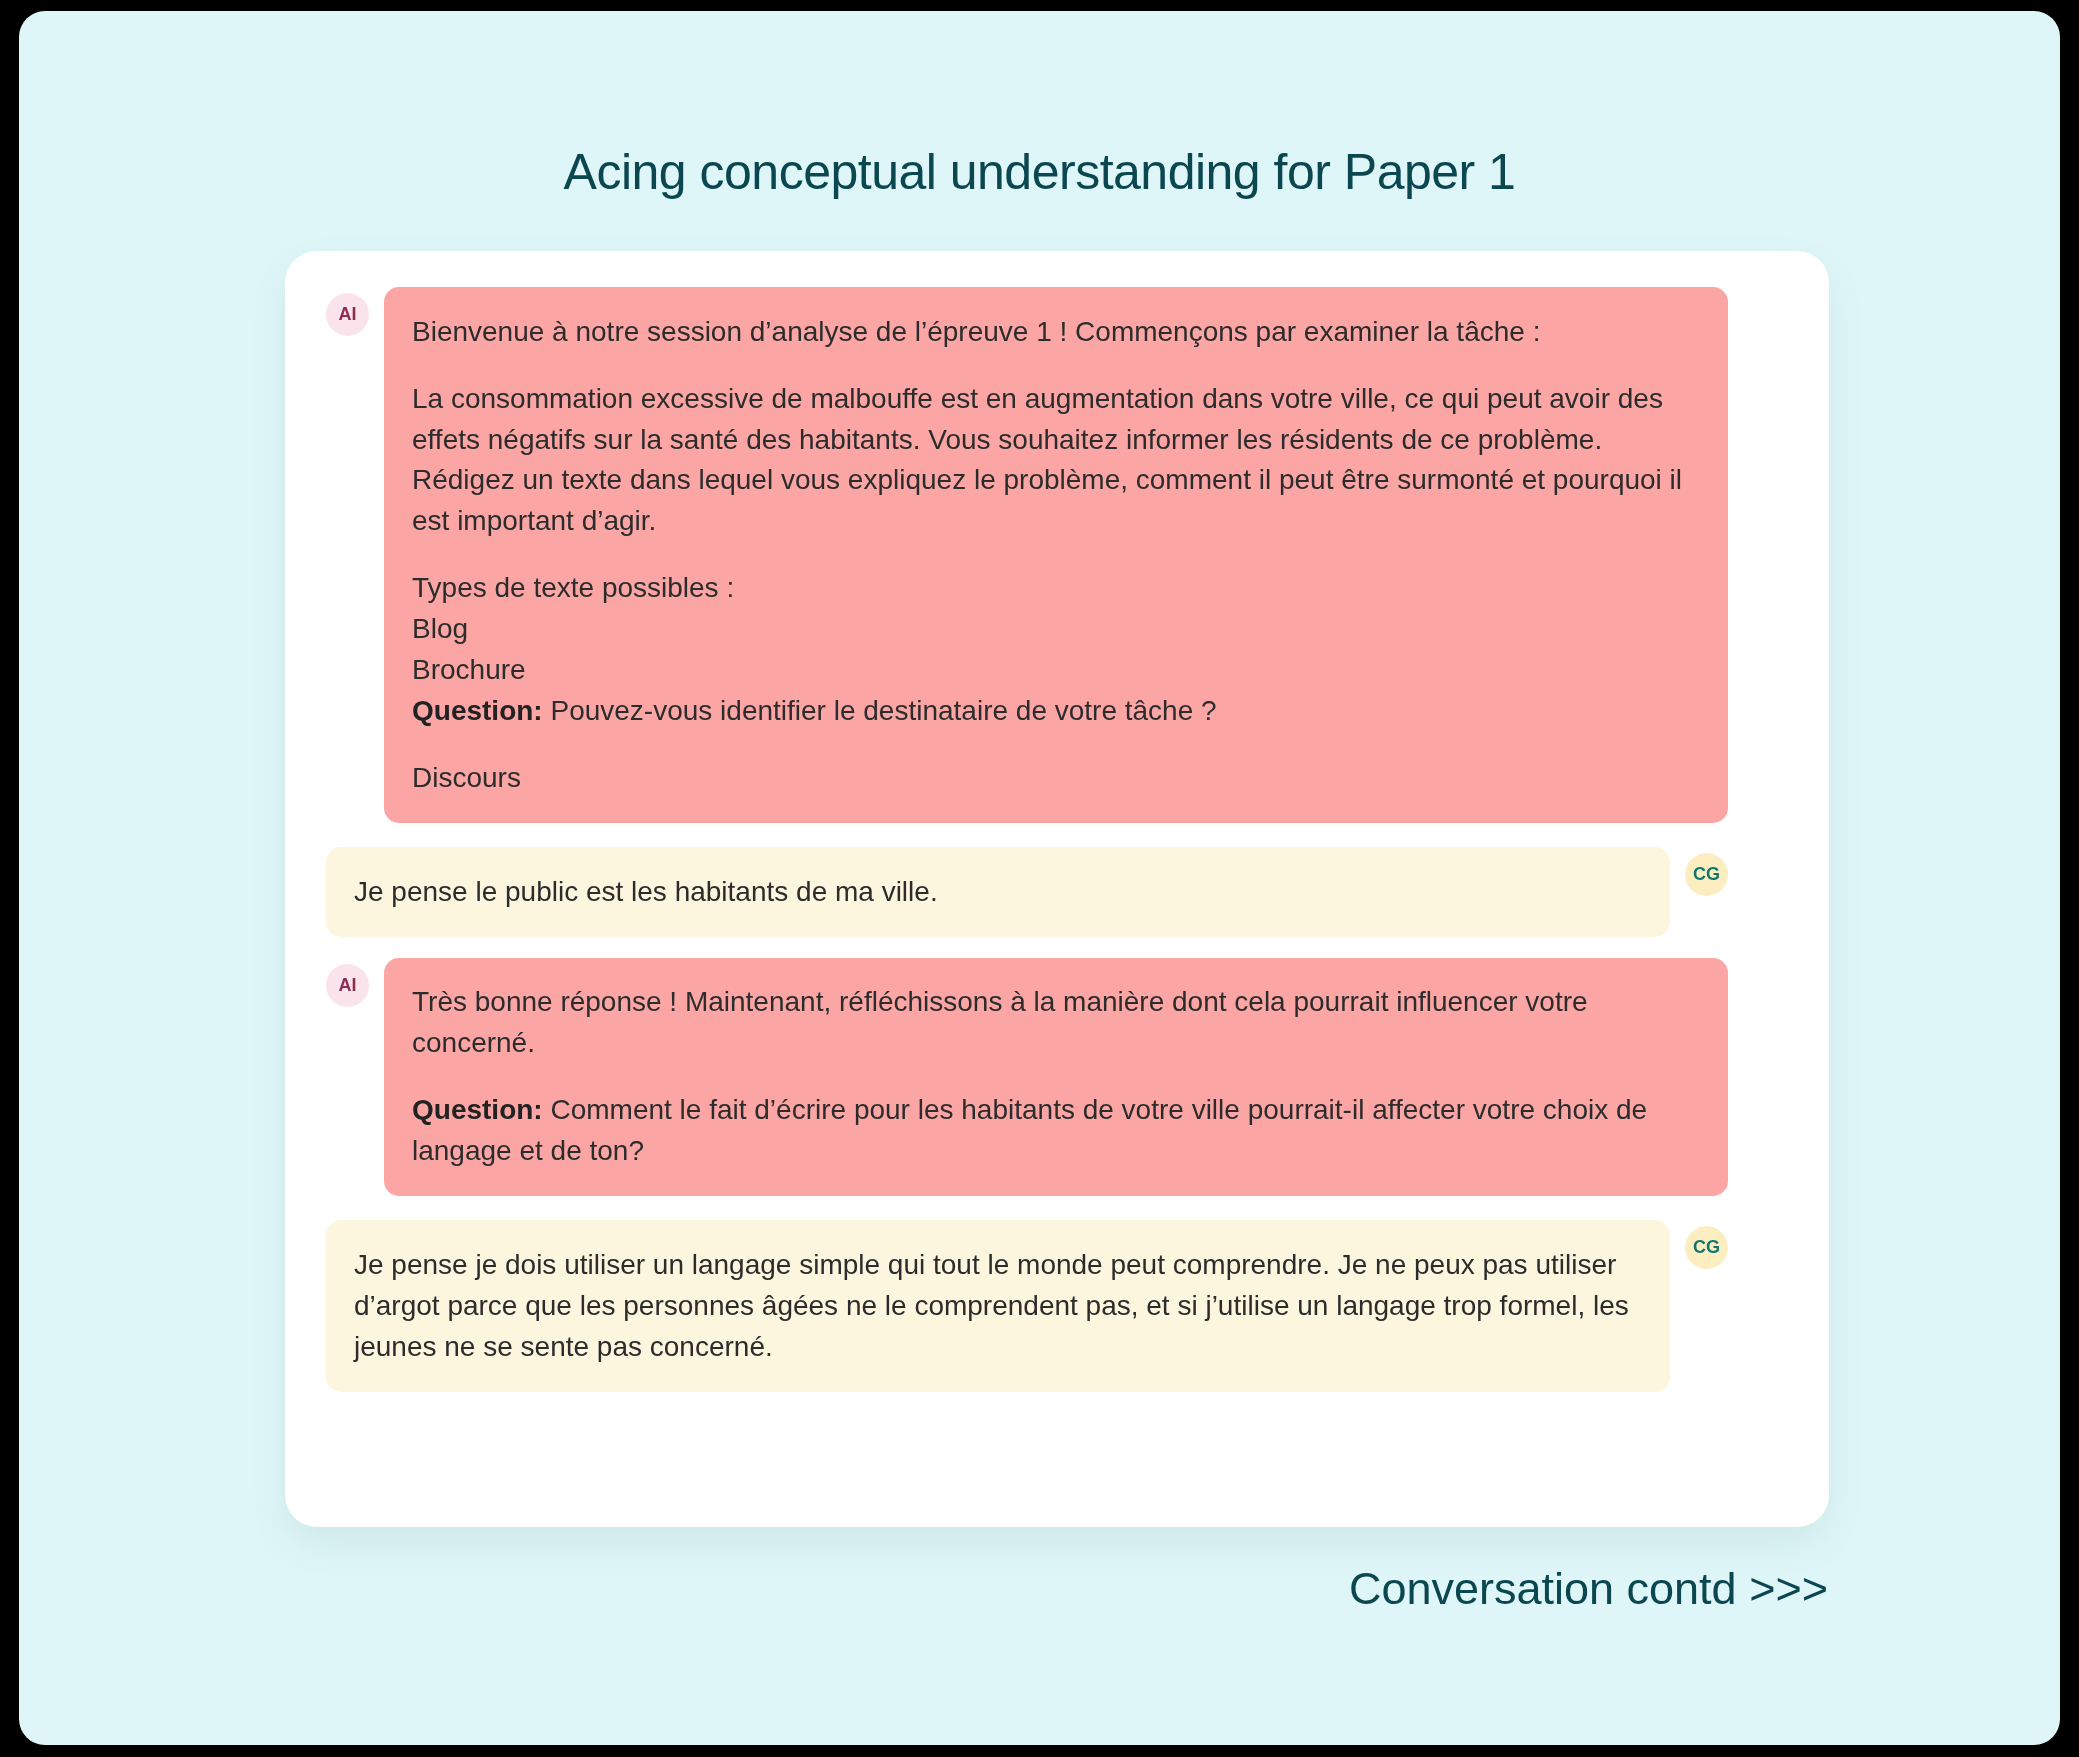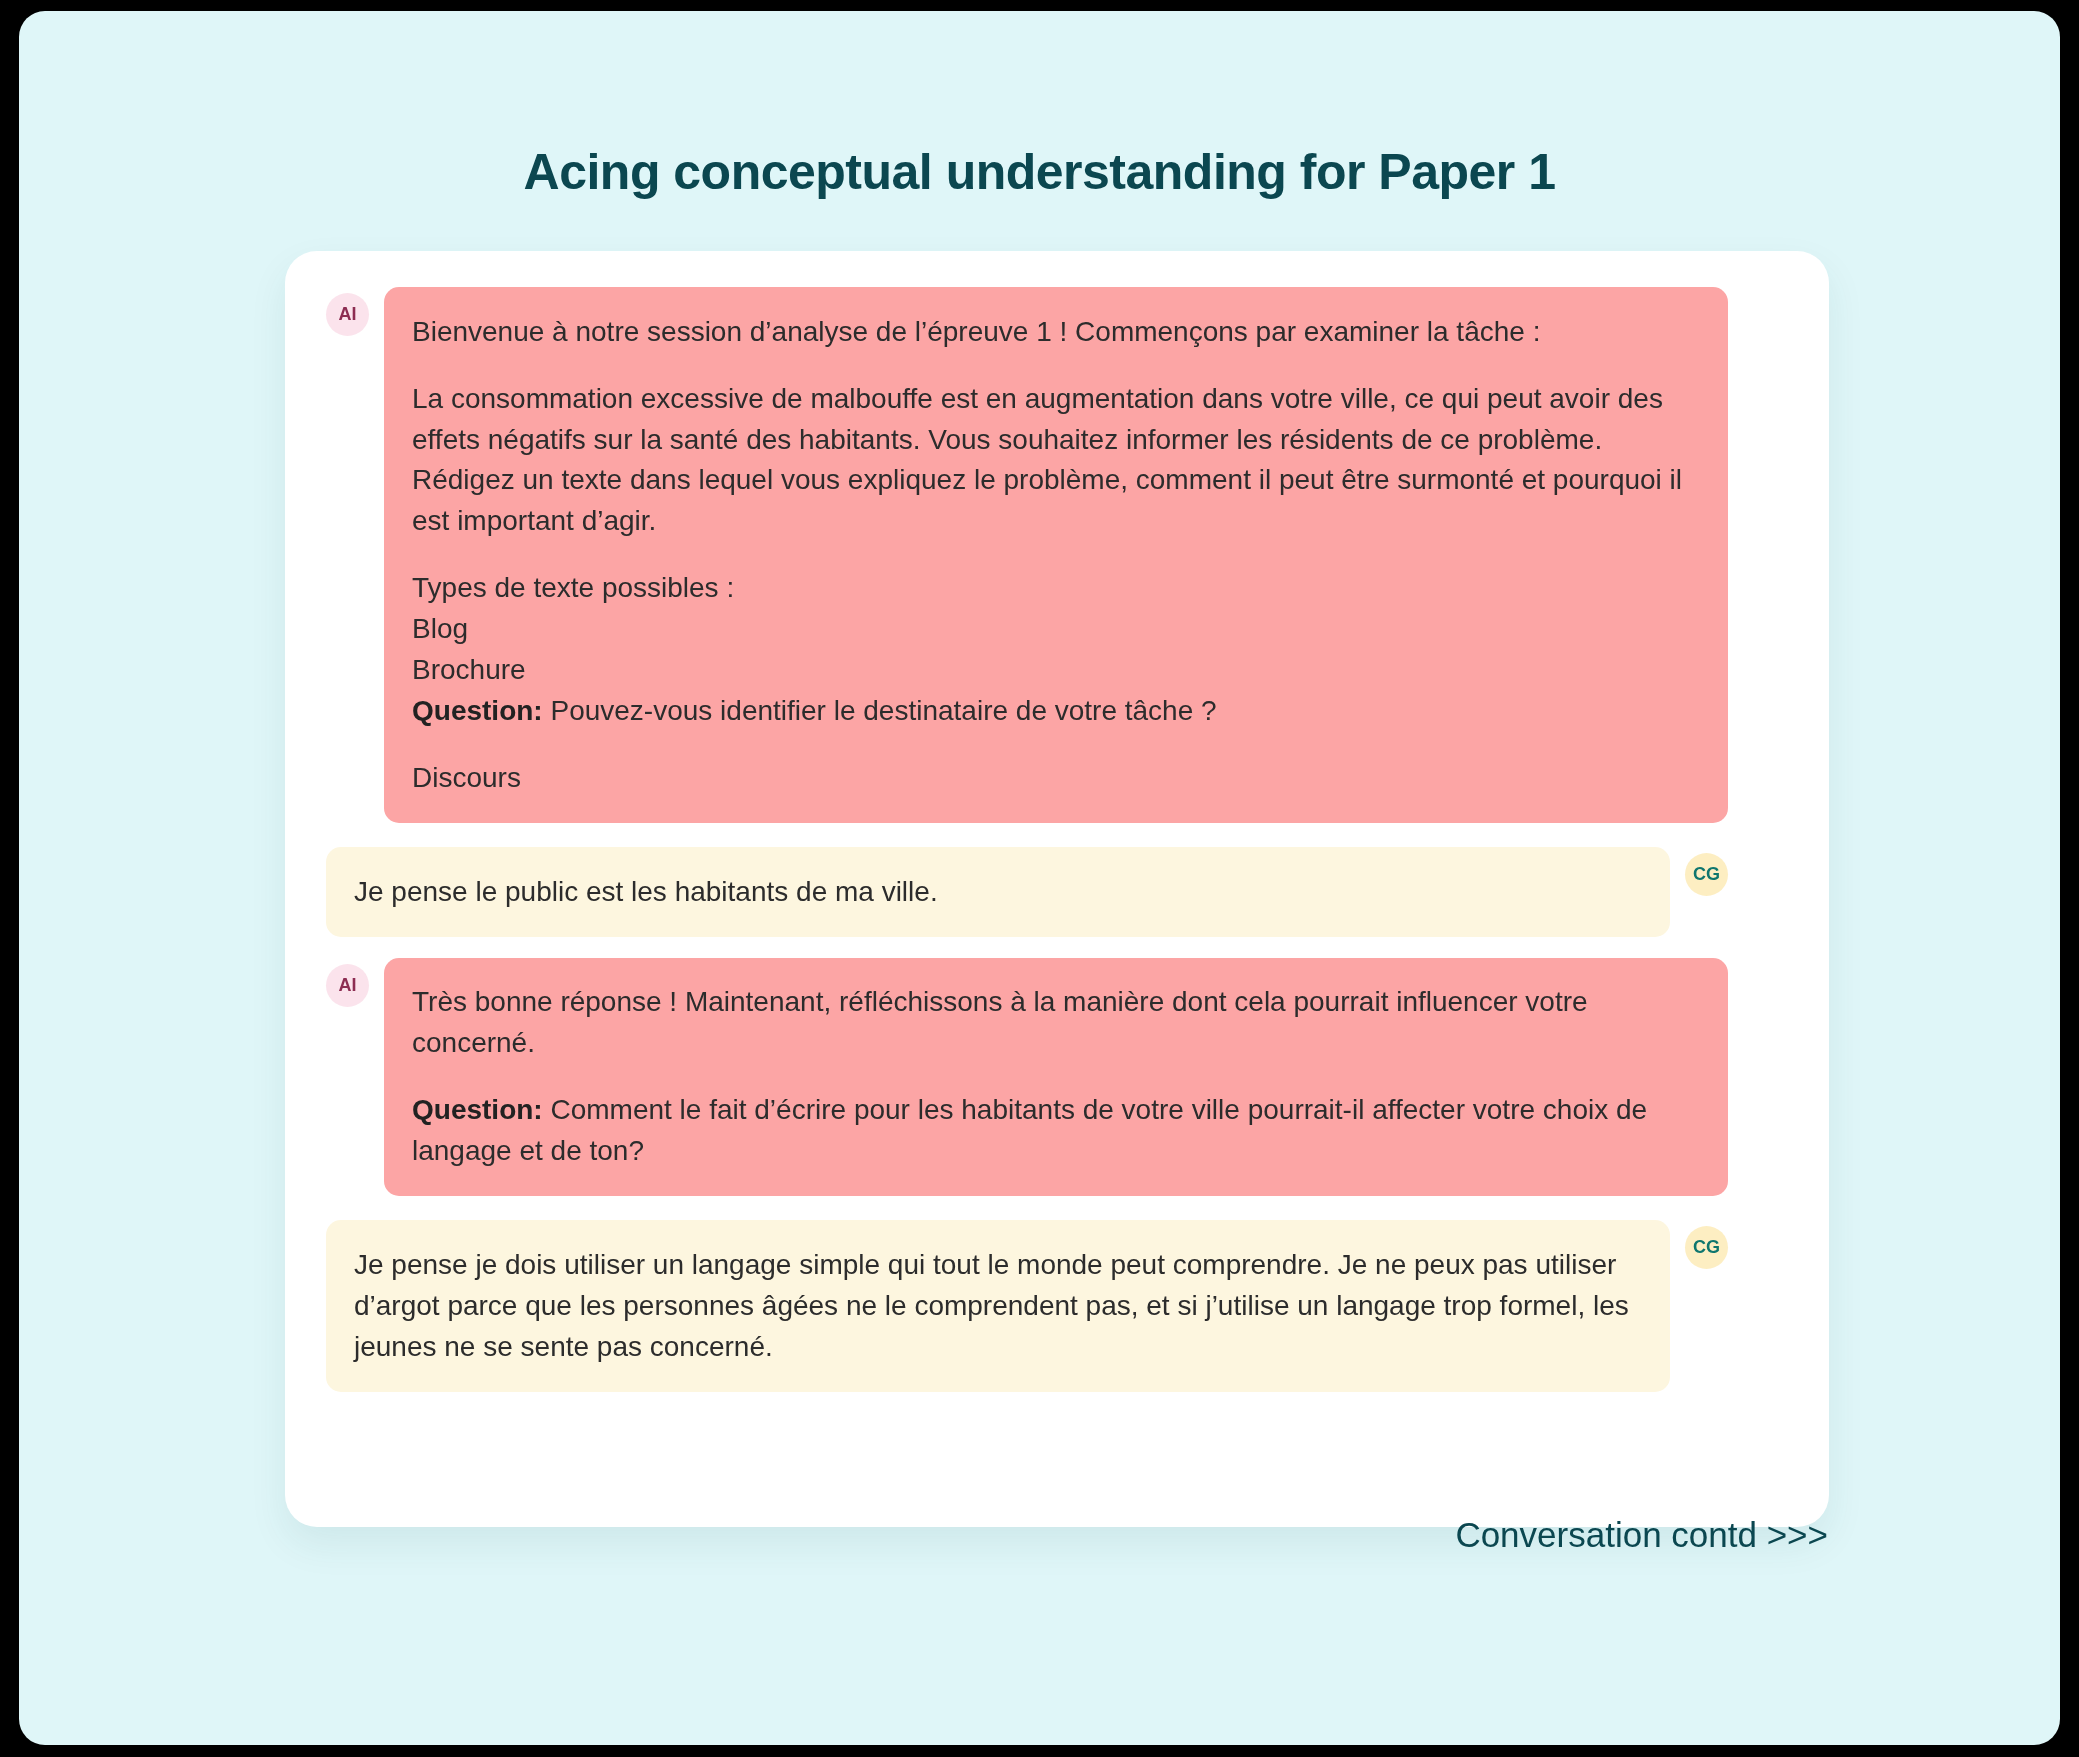--- a/index.html
+++ b/index.html
@@ -23,21 +23,21 @@
     border-radius: 26px;
     overflow: hidden;
   }
   .page-title {
     position: absolute;
     left: 0;
     top: 132px;
     width: 2041px;
     text-align: center;
     font-size: 50px;
-    font-weight: bold;
+    font-weight: normal;
     color: #0b4750;
     letter-spacing: -0.5px;
   }
   .chat-card {
     position: absolute;
     left: 266px;
     top: 240px;
     width: 1544px;
     height: 1276px;
     background: #ffffff;
@@ -126,22 +126,22 @@
     box-sizing: border-box;
   }
   .row.ai2 .bubble.ai {
     width: 1384px;
     max-width: none;
     box-sizing: border-box;
   }
   .footer-link {
     position: absolute;
     right: 232px;
-    top: 1504px;
-    font-size: 35px;
+    top: 1552px;
+    font-size: 45px;
     color: #0b4750;
     white-space: nowrap;
   }
 </style>
 </head>
 <body>
 
 <div class="screen">
 
   <div class="page-title">Acing conceptual understanding for Paper 1</div>

